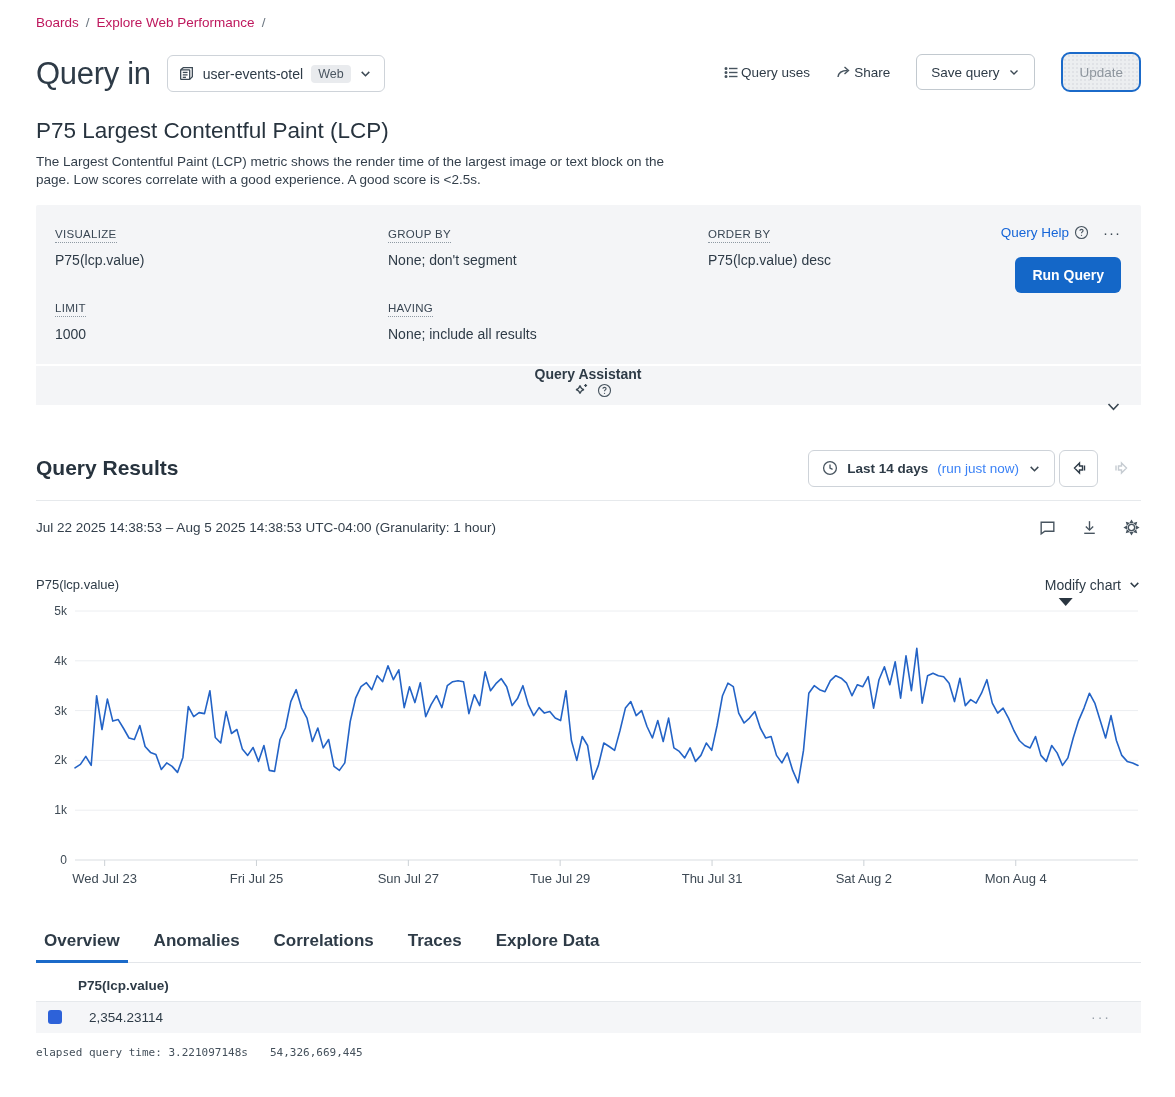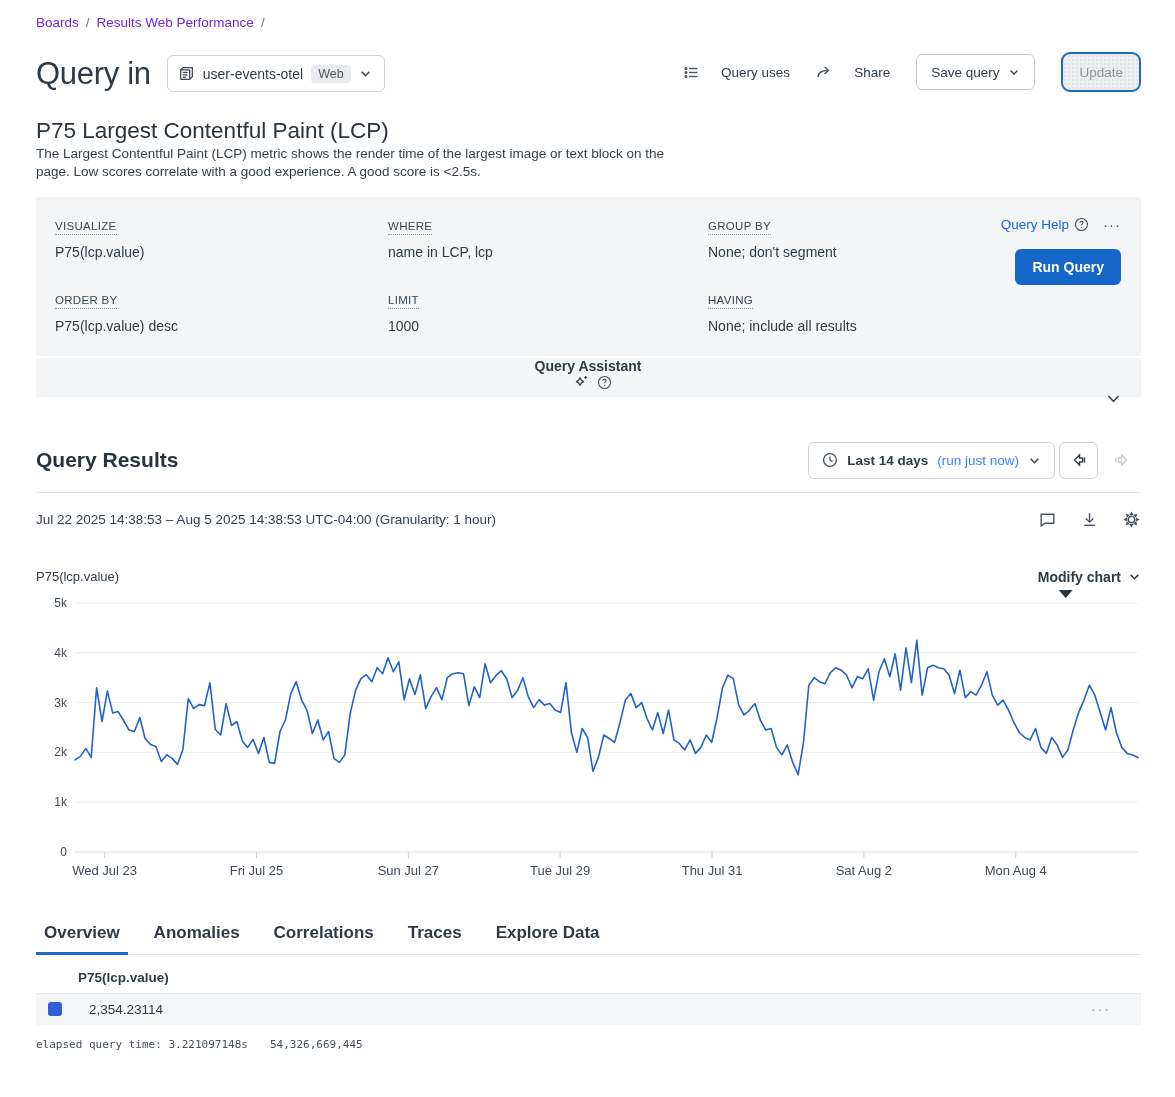--- a/index.html
+++ b/index.html
@@ -8,54 +8,54 @@
     width:1175px; height:1097px;
     font-family:"Liberation Sans", sans-serif;
     color:#2e3b47;
     position:relative;
     overflow:hidden;
   }
   .page { padding:15px 34px 0 36px; }
 
   
   .breadcrumb { font-size:13.5px; }
-  .breadcrumb a { color:#6d28d9; text-decoration:none; cursor:pointer; }
+  .breadcrumb a { color:#be185d; text-decoration:none; cursor:pointer; }
   .breadcrumb .sep { color:#6b7681; margin:0 7px; }
 
   
   .header-row { display:flex; align-items:flex-end; margin-top:20px; height:42px; }
   .query-in { font-size:31px; font-weight:500; color:#2e3b47; letter-spacing:-0.3px; }
   .dataset-picker {
     display:flex; align-items:center; gap:8px;
     border:1px solid #ced3d9; border-radius:6px;
     height:37px; padding:0 12px 0 10px; margin-left:16px;
     background:#fff; cursor:pointer;
   }
   .dataset-picker .ds-name { font-size:14px; color:#2e3b47; }
   .badge { background:#e9ebee; color:#4a5560; font-size:12.5px; padding:2px 7px; border-radius:4px; }
   .header-actions { margin-left:auto; display:flex; align-items:center; gap:26px; }
-  .text-action { display:flex; align-items:center; gap:22px; font-size:13.5px; font-weight:500; color:#2e3b47; cursor:pointer; }
+  .text-action { display:flex; align-items:center; gap:2px; font-size:13.5px; font-weight:500; color:#2e3b47; cursor:pointer; }
   .btn-outline {
     display:flex; align-items:center; gap:9px;
     border:1px solid #c2c9cf; border-radius:6px; background:#fff;
     height:36px; padding:0 14px; font-size:13.5px; font-weight:500; color:#2e3b47; cursor:pointer;
     font-family:"Liberation Sans", sans-serif;
   }
   .btn-update {
     border:2px solid #1b6ac9; border-radius:9px;
     background:#eceef0;
     background-image:radial-gradient(#e0e2e6 1px, transparent 1px);
     background-size:4px 4px;
     height:40px; padding:0 16px; font-size:13.5px; font-weight:500; color:#8d959d;
     font-family:"Liberation Sans", sans-serif;
   }
 
   
   .query-title { margin-top:26px; font-size:22.5px; font-weight:500; color:#27333e; }
-  .query-desc { margin-top:1px; font-size:13.5px; line-height:1.36; color:#333f4b; max-width:665px; }
+  .query-desc { margin-top:9px; font-size:13.5px; line-height:1.36; color:#333f4b; max-width:665px; }
 
   
   .builder { margin-top:15px; background:#f4f5f7; border-radius:2px; }
   .builder-main { display:flex; padding:19px 20px 22px 19px; }
   .builder-grid { flex:1; display:grid; grid-template-columns:333px 320px 1fr; grid-row-gap:30px; }
   .clause-label {
     display:inline-block; font-size:11.5px; font-weight:500; letter-spacing:0.3px;
     color:#394653; border-bottom:1px dotted #8e99a3; padding-bottom:2px;
   }
   .clause-value { margin-top:9px; font-size:14px; color:#2e3b47; cursor:pointer; }
@@ -93,21 +93,21 @@
   .rule { border:none; border-top:1px solid #e6e9ec; margin-top:13px; }
 
   .range-row { display:flex; align-items:center; margin-top:17px; }
   .range-detail { font-size:13.5px; color:#333f4b; }
   .range-icons { margin-left:auto; display:flex; align-items:center; gap:23px; color:#47545f; }
   .range-icons .ric { cursor:pointer; display:flex; }
 
   
   .chart-header { display:flex; align-items:center; margin-top:40px; }
   .series-label { font-size:13px; color:#2e3b47; }
-  .modify-chart { margin-left:auto; display:flex; align-items:center; gap:7px; font-size:14px; font-weight:700; color:#2e3b47; cursor:pointer; }
+  .modify-chart { margin-left:auto; display:flex; align-items:center; gap:7px; font-size:14px; font-weight:400; color:#2e3b47; cursor:pointer; }
   .chart-wrap { margin-top:4px; }
 
   
   .tabs { display:flex; gap:30px; margin-top:26px; border-bottom:1px solid #e3e6ea; padding-left:6px; }
   .tab { font-size:17px; font-weight:700; color:#2e3b47; padding:8px 2px 11px; cursor:pointer; position:relative; }
   .tab.active::after { content:""; position:absolute; left:-6px; right:-6px; bottom:-1px; height:3px; background:#1b6ac9; }
 
   
   .tbl-header { padding:15px 0 8px 42px; font-size:13.5px; font-weight:600; color:#2e3b47; border-bottom:1px solid #e6e9ec; }
   .tbl-row { display:flex; align-items:center; background:#f5f6f8; height:31px; padding:0 30px 0 12px; cursor:pointer; }
@@ -119,21 +119,21 @@
   .query-footer .gap { display:inline-block; width:22px; }
 
   svg.ic { display:block; }
 </style>
 </head>
 <body>
 
 <div class="page">
 
   <div class="breadcrumb">
-    <a>Boards</a><span class="sep">/</span><a>Results Web Performance</a><span class="sep">/</span>
+    <a>Boards</a><span class="sep">/</span><a>Explore Web Performance</a><span class="sep">/</span>
   </div>
 
   <div class="header-row">
     <div class="query-in">Query in</div>
 
     <div class="dataset-picker">
       <span>
         <svg class="ic" width="17" height="17" viewBox="0 0 16 16" fill="none" stroke="#3c4954" stroke-width="1.2">
           <path d="M2.5 4.5 L5 2.5 H13.5 V11 L11 13.5"></path>
           <rect x="2.5" y="4.5" width="8.5" height="9" rx="0.5"></rect>
@@ -186,24 +186,20 @@
 
   <div class="query-title">P75 Largest Contentful Paint (LCP)</div>
   <div class="query-desc">The Largest Contentful Paint (LCP) metric shows the render time of the largest image or text block on the page. Low scores correlate with a good experience. A good score is &lt;2.5s.</div>
 
   <div class="builder">
     <div class="builder-main">
       <div class="builder-grid">
         <div>
           <span class="clause-label">VISUALIZE</span>
           <div class="clause-value">P75(lcp.value)</div>
-        </div>
-        <div>
-          <span class="clause-label">WHERE</span>
-          <div class="clause-value">name in LCP, lcp</div>
         </div>
         <div>
           <span class="clause-label">GROUP BY</span>
           <div class="clause-value">None; don't segment</div>
         </div>
         <div>
           <span class="clause-label">ORDER BY</span>
           <div class="clause-value">P75(lcp.value) desc</div>
         </div>
         <div>

